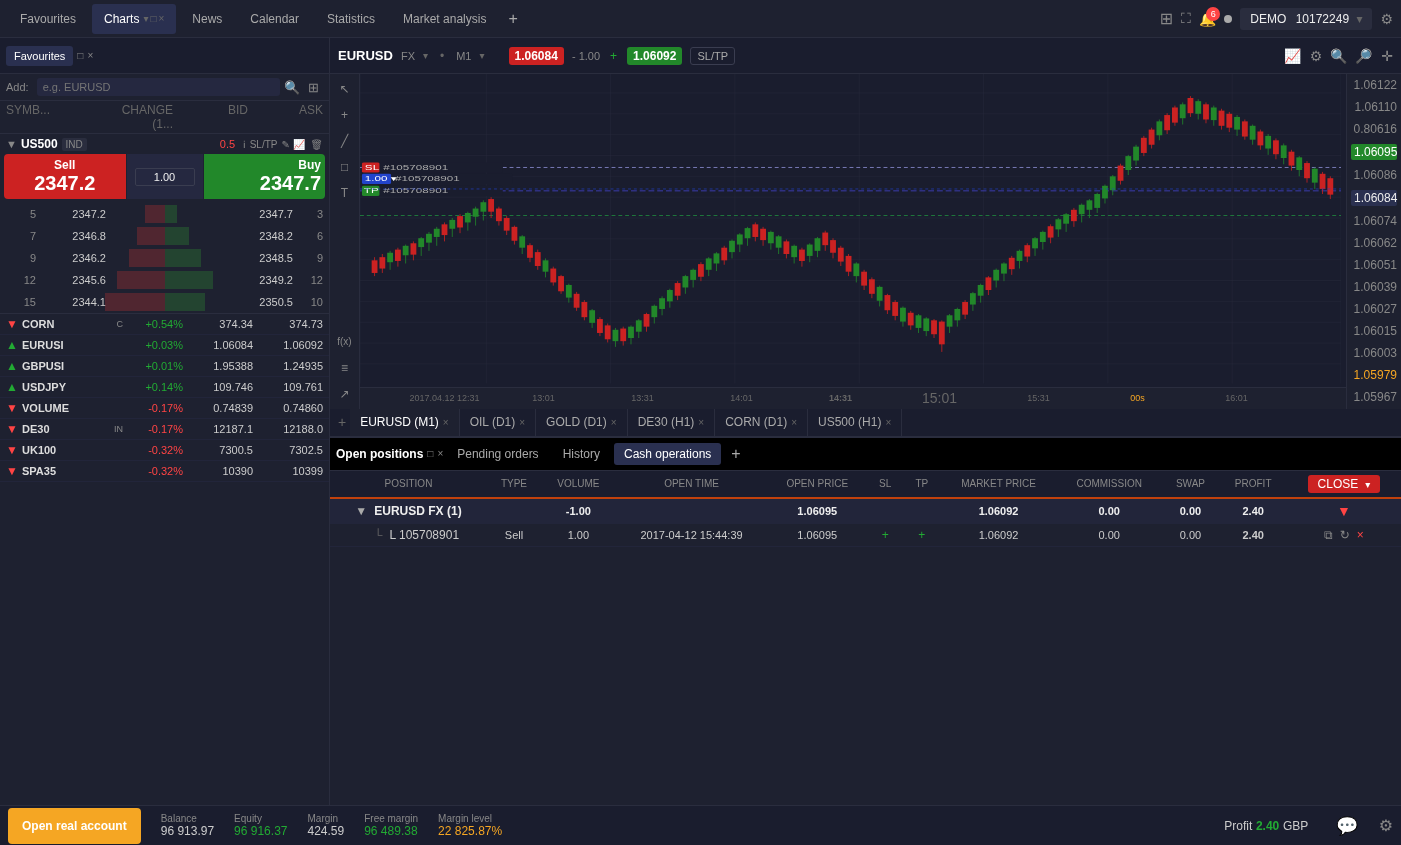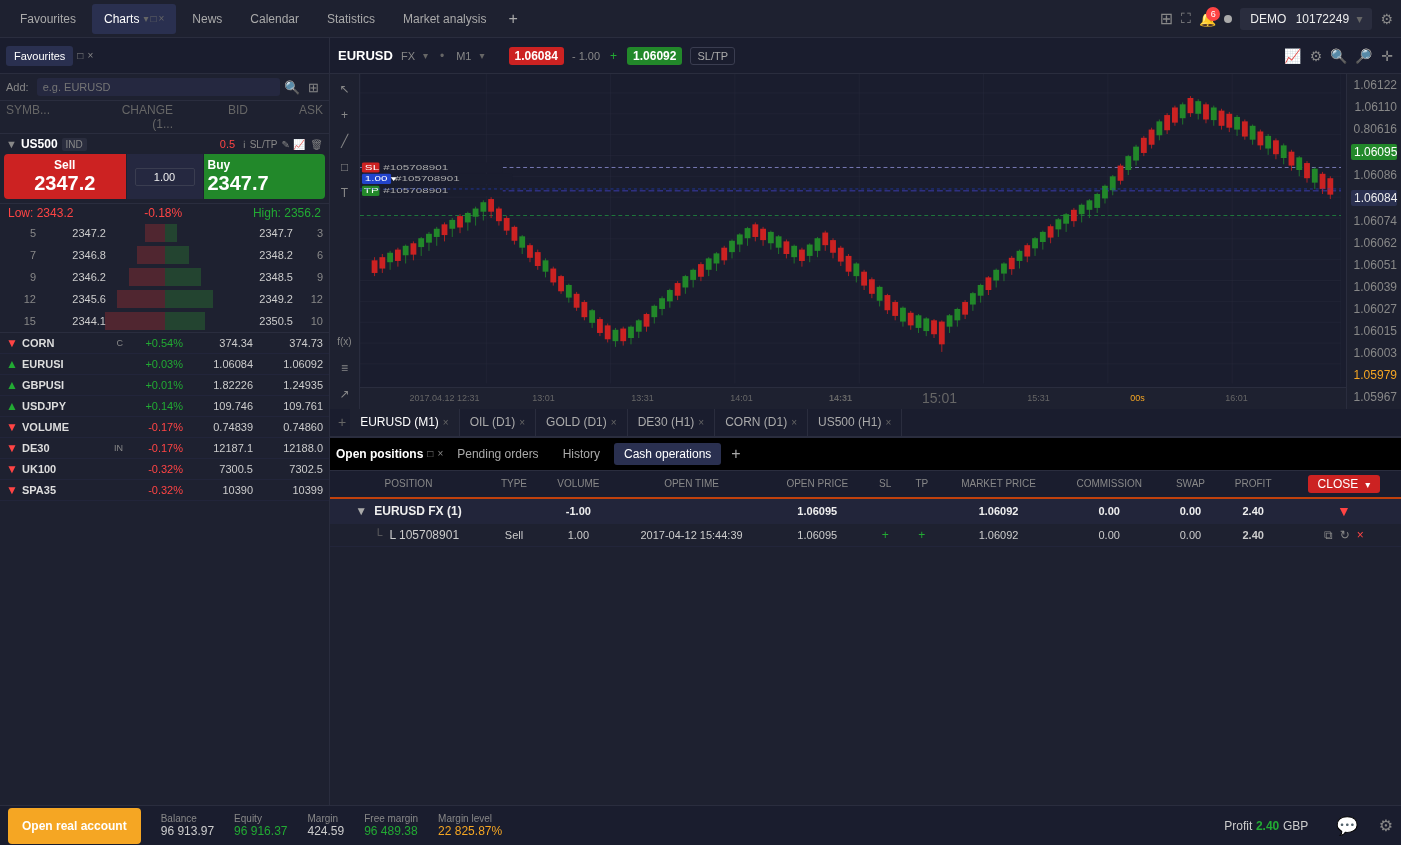--- a/index.html
+++ b/index.html
@@ -42,21 +42,21 @@
     
     .us500-section { background: #1e2130; border-bottom: 1px solid #2a2d3e; }
     .us500-header { display: flex; align-items: center; padding: 3px 6px; gap: 4px; }
     .us500-name { color: #fff; font-weight: bold; font-size: 12px; }
     .us500-type { color: #888; font-size: 10px; background: #2a2d3e; padding: 1px 4px; border-radius: 2px; }
     .us500-change { color: #ff4444; font-size: 11px; margin-left: auto; }
     .us500-buy-sell { display: flex; align-items: stretch; margin: 0 4px 4px 4px; border-radius: 4px; overflow: hidden; gap: 1px; }
     .sell-btn { background: #cc2222; color: #fff; flex: 1; display: flex; flex-direction: column; align-items: center; justify-content: center; padding: 4px; cursor: pointer; }
     .sell-btn .label { font-size: 12px; font-weight: bold; }
     .sell-btn .price { font-size: 20px; font-weight: bold; }
-    .buy-btn { background: #22882a; color: #fff; flex: 1; display: flex; flex-direction: column; align-items: flex-start; justify-content: center; padding: 4px; cursor: pointer; }
+    .buy-btn { background: #22882a; color: #fff; flex: 1; display: flex; flex-direction: column; align-items: flex-end; justify-content: center; padding: 4px; cursor: pointer; }
     .buy-btn .label { font-size: 12px; font-weight: bold; }
     .buy-btn .price { font-size: 20px; font-weight: bold; }
     .vol-input { background: #252840; border: 1px solid #3a3d50; color: #eee; width: 60px; text-align: center; padding: 2px; border-radius: 2px; font-size: 11px; }
     .low-high-row { display: flex; justify-content: space-between; padding: 2px 8px; font-size: 10px; color: #aaa; border-top: 1px solid #2a2d3e; }
     .low-val { color: #ff4444; }
     .high-val { color: #22aa33; }
 
     
     .depth-rows { }
     .depth-row { display: flex; align-items: center; padding: 1px 6px; height: 22px; position: relative; }
@@ -232,25 +232,20 @@
           <span class="label">Sell</span>
           <span class="price">2347.2</span>
         </div>
         <div style="display:flex;flex-direction:column;align-items:center;justify-content:center;background:#252840;padding:2px 8px;">
           <input class="vol-input" value="1.00" style="">
         </div>
         <div class="buy-btn">
           <span class="label">Buy</span>
           <span class="price">2347.7</span>
         </div>
-      </div>
-      <div class="low-high-row">
-        <span><span class="low-val">Low: 2343.2</span></span>
-        <span class="low-val">-0.18%</span>
-        <span><span class="high-val">High: 2356.2</span></span>
       </div>
 
       <div class="depth-rows" id="depth-rows">
           <div class="depth-row">
             <div class="depth-bar-bid" style="width: 20px;"></div>
             <div class="depth-bar-ask" style="width: 12px;"></div>
             <span class="d-left">5</span>
       <span class="d-bid">2347.2</span>
       <span style="flex:1;"></span>
       <span class="d-ask">2347.7</span>
@@ -310,21 +305,21 @@
       <span class="sym-type"></span>
       <span class="sym-change pos">+0.03%</span>
       <span class="sym-bid">1.06084</span>
       <span class="sym-ask">1.06092</span>
     </div>
         <div class="symbol-row">
       <span style="color:#22aa33;width:12px;margin-right:4px;">▲</span>
       <span class="sym-name">GBPUSI</span>
       <span class="sym-type"></span>
       <span class="sym-change pos">+0.01%</span>
-      <span class="sym-bid">1.82226</span>
+      <span class="sym-bid">1.95388</span>
       <span class="sym-ask">1.24935</span>
     </div>
         <div class="symbol-row">
       <span style="color:#22aa33;width:12px;margin-right:4px;">▲</span>
       <span class="sym-name">USDJPY</span>
       <span class="sym-type"></span>
       <span class="sym-change pos">+0.14%</span>
       <span class="sym-bid">109.746</span>
       <span class="sym-ask">109.761</span>
     </div>

